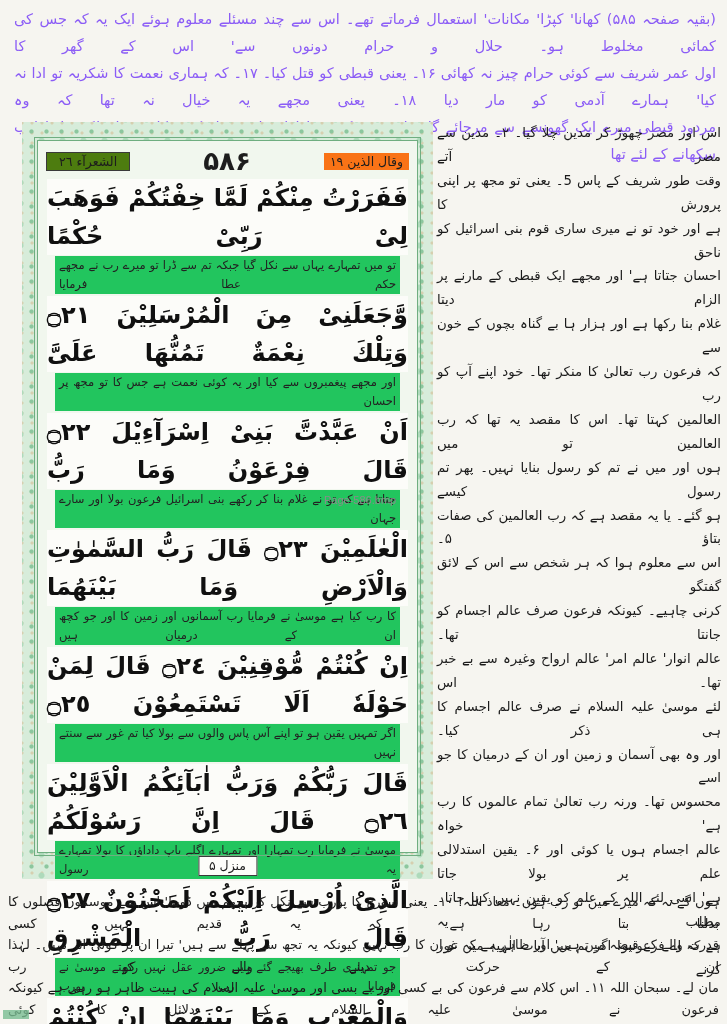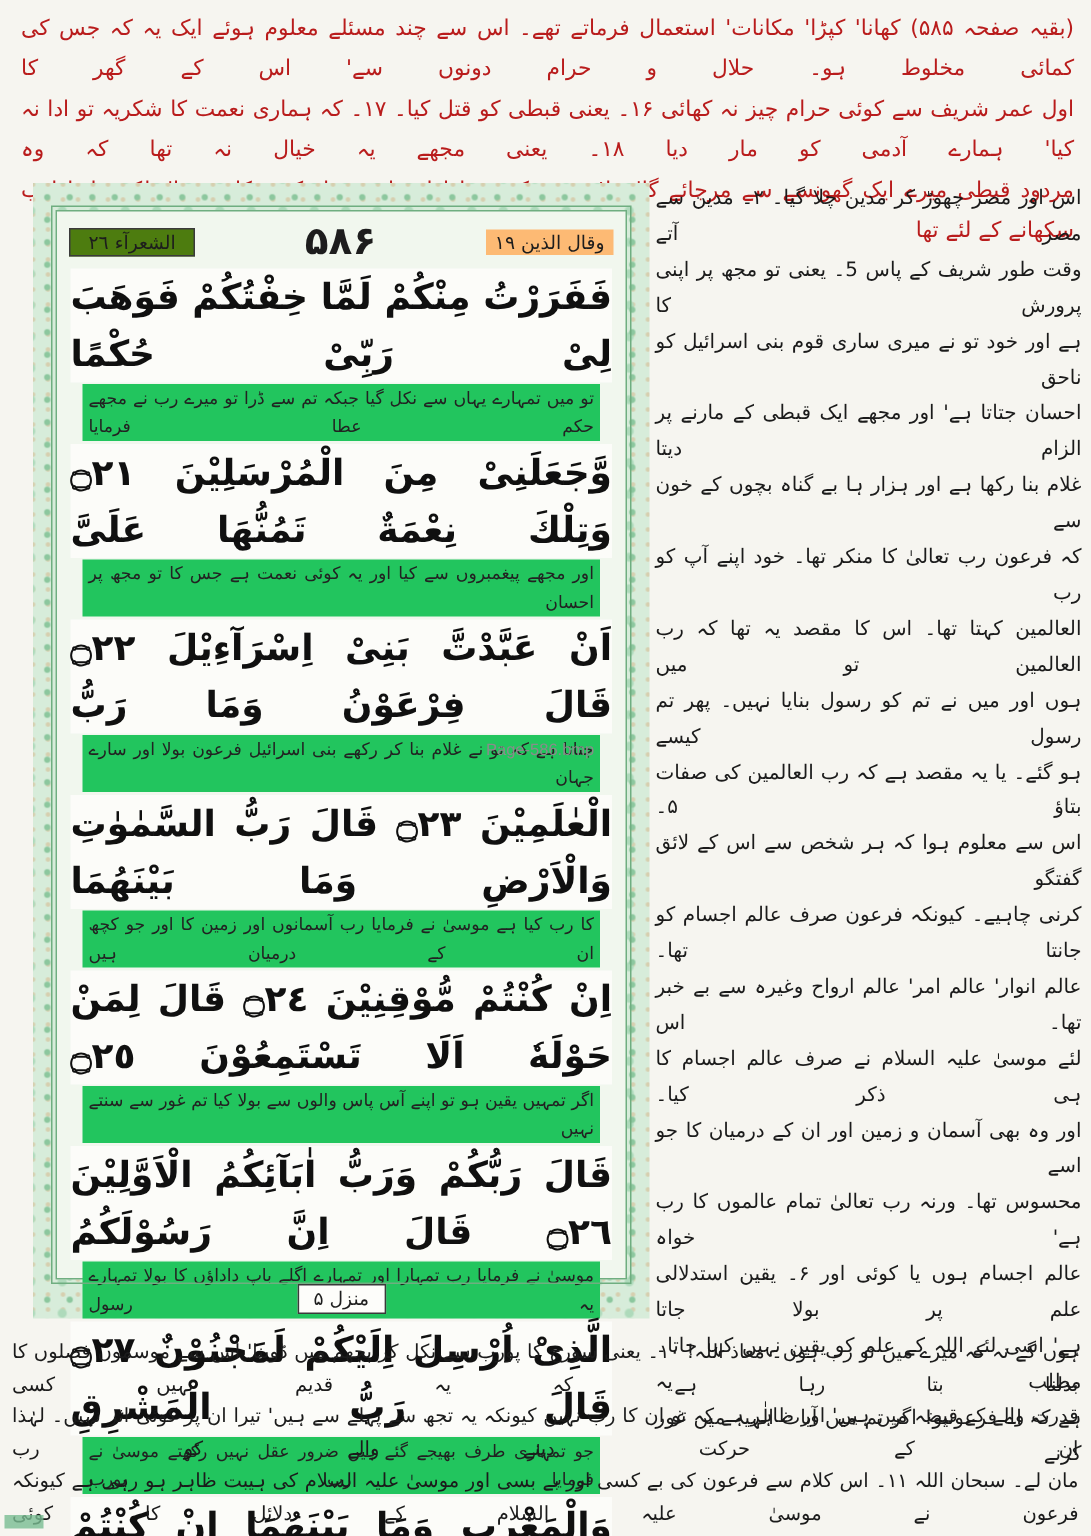--- a/index.html
+++ b/index.html
@@ -5,21 +5,21 @@
   html,body{margin:0;padding:0;}
   body{
     width:727px;height:1024px;position:relative;overflow:hidden;
     background:#f6f5f0;
     font-family:"DejaVu Sans",sans-serif;
     color:#1d1d1d;
   }
   
   .top-note{position:absolute;left:14px;top:6px;width:702px;direction:rtl;}
   .top-note .tline{
-    font-size:14.5px;line-height:27px;color:#b91c1c;
+    font-size:14.5px;line-height:27px;color:#8b5cf6;
     text-align:justify;text-align-last:justify;text-justify:inter-word;
   }
   .top-note .tline:last-child{text-align-last:right;}
 
   
   .quran-box{
     position:absolute;left:22px;top:122px;width:411px;height:757px;
     box-sizing:border-box;padding:18px 15px 26px 15px;
     background-color:#d7ecda;
     background-image:
@@ -33,21 +33,21 @@
     width:100%;height:100%;box-sizing:border-box;
     background:#f1f7ee;
     border:1.5px solid #6fae80;
     outline:1px solid #6fae80;outline-offset:2px;
     padding:3px 3px;display:flex;flex-direction:column;
   }
   .box-header{
     display:flex;direction:rtl;align-items:center;justify-content:space-between;
     padding:0 5px;height:34px;flex:0 0 auto;
   }
-  .juz-marker{font-size:12.5px;background:#fdba74;padding:1px 6px;white-space:nowrap;}
+  .juz-marker{font-size:12.5px;background:#f97316;padding:1px 6px;white-space:nowrap;}
   .page-number{font-size:26px;font-weight:bold;letter-spacing:2px;}
   .surah-label{
     font-size:12.5px;border:1px solid #3a3a3a;background:#4d7c0f;
     padding:1px 12px;white-space:nowrap;
   }
   .verses{
     flex:1 1 auto;display:flex;flex-direction:column;justify-content:space-between;
     direction:rtl;padding:1px 2px;
   }
   .arabic-line{

